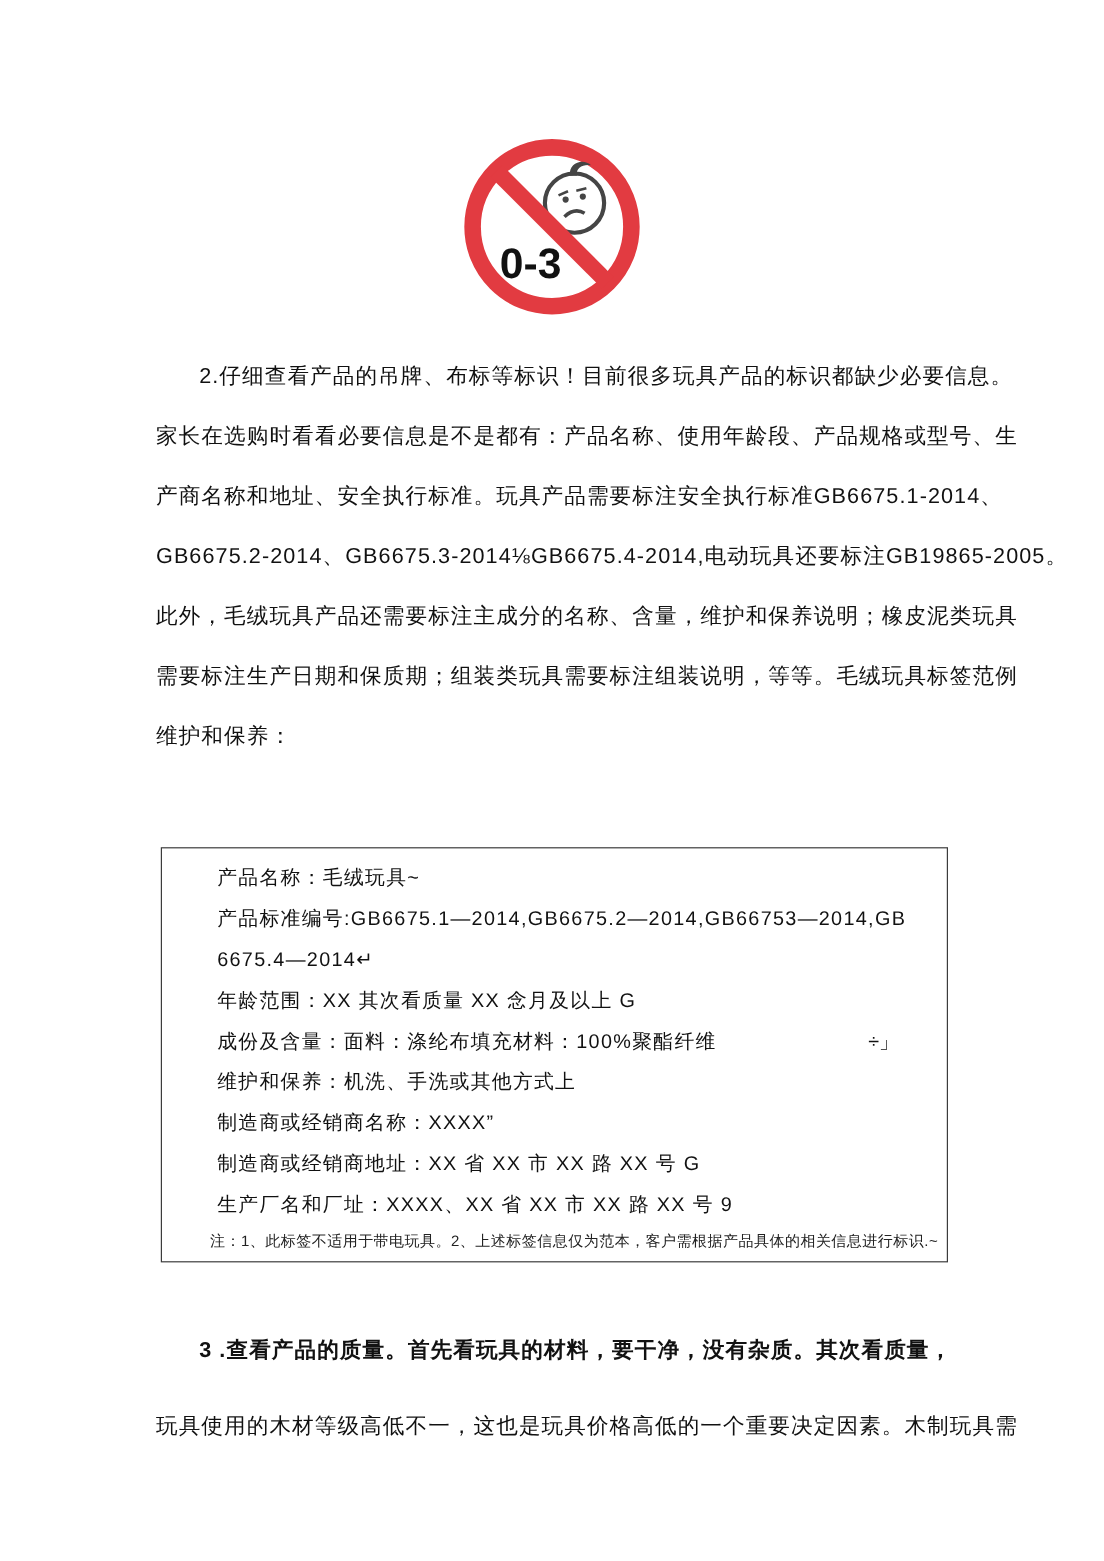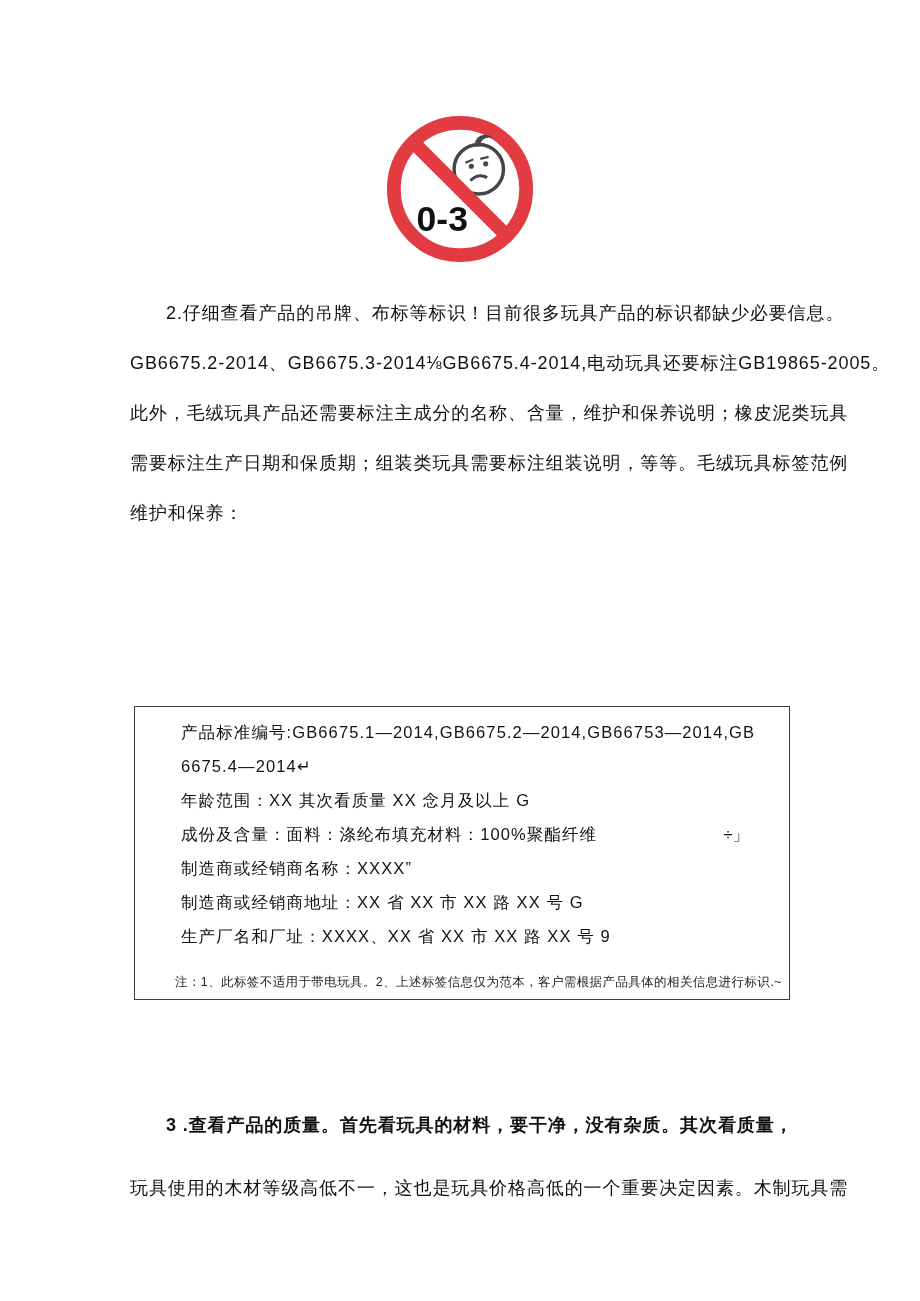--- a/index.html
+++ b/index.html
@@ -60,21 +60,21 @@
     display: flex;
     justify-content: space-between;
     align-items: baseline;
     padding-right: 22px;
   }
   .right-mark { letter-spacing: 0; }
   .box-note {
     font-size: 12.5px;
     line-height: 22px;
     letter-spacing: 0.4px;
-    margin-top: 18px;
+    margin-top: 2px;
     margin-left: -6px;
     white-space: nowrap;
     color: #222222;
   }
 
   .para-quality { top: 1100px; }
   .para-quality .bold { font-weight: 700; }
   .para-quality .line2 { margin-top: 13px; }
 </style>
 </head>
@@ -94,34 +94,38 @@
         <path d="M100.5 49.5 l8.5 -2" stroke-width="2.2"></path>
         <path d="M90.5 71.5 q8.5 -8 17 -3" stroke-width="3"></path>
       </g>
       <text x="36" y="123" font-size="36" font-weight="700" fill="#111111">0-3</text>
       <line x1="33" y1="33" x2="127" y2="127" stroke="#e23b41" stroke-width="14"></line>
     </svg>
   </div>
 
   <div class="para para-intro">
     <div class="line indent">2.仔细查看产品的吊牌、布标等标识！目前很多玩具产品的标识都缺少必要信息。</div>
+    <div class="line">家长在选购时看看必要信息是不是都有：产品名称、使用年龄段、产品规格或型号、生</div>
+    <div class="line">产商名称和地址、安全执行标准。玩具产品需要标注安全执行标准GB6675.1-2014、</div>
     <div class="line">GB6675.2-2014、GB6675.3-2014⅛GB6675.4-2014,电动玩具还要标注GB19865-2005。</div>
     <div class="line">此外，毛绒玩具产品还需要标注主成分的名称、含量，维护和保养说明；橡皮泥类玩具</div>
     <div class="line">需要标注生产日期和保质期；组装类玩具需要标注组装说明，等等。毛绒玩具标签范例</div>
     <div class="line">维护和保养：</div>
   </div>
 
   <div class="label-box">
+    <div class="box-line">产品名称：毛绒玩具~</div>
     <div class="box-line">产品标准编号:GB6675.1—2014,GB6675.2—2014,GB66753—2014,GB</div>
     <div class="box-line">6675.4—2014↵</div>
     <div class="box-line">年龄范围：XX 其次看质量 XX 念月及以上 G</div>
     <div class="box-line box-line-flex">
       <span>成份及含量：面料：涤纶布填充材料：100%聚酯纤维</span>
       <span class="right-mark">÷」</span>
     </div>
+    <div class="box-line">维护和保养：机洗、手洗或其他方式上</div>
     <div class="box-line">制造商或经销商名称：XXXX”</div>
     <div class="box-line">制造商或经销商地址：XX 省 XX 市 XX 路 XX 号 G</div>
     <div class="box-line">生产厂名和厂址：XXXX、XX 省 XX 市 XX 路 XX 号 9</div>
     <div class="box-note">注：1、此标签不适用于带电玩具。2、上述标签信息仅为范本，客户需根据产品具体的相关信息进行标识.~</div>
   </div>
 
   <div class="para para-quality">
     <div class="line bold indent">3 .查看产品的质量。首先看玩具的材料，要干净，没有杂质。其次看质量，</div>
     <div class="line line2">玩具使用的木材等级高低不一，这也是玩具价格高低的一个重要决定因素。木制玩具需</div>
   </div>

